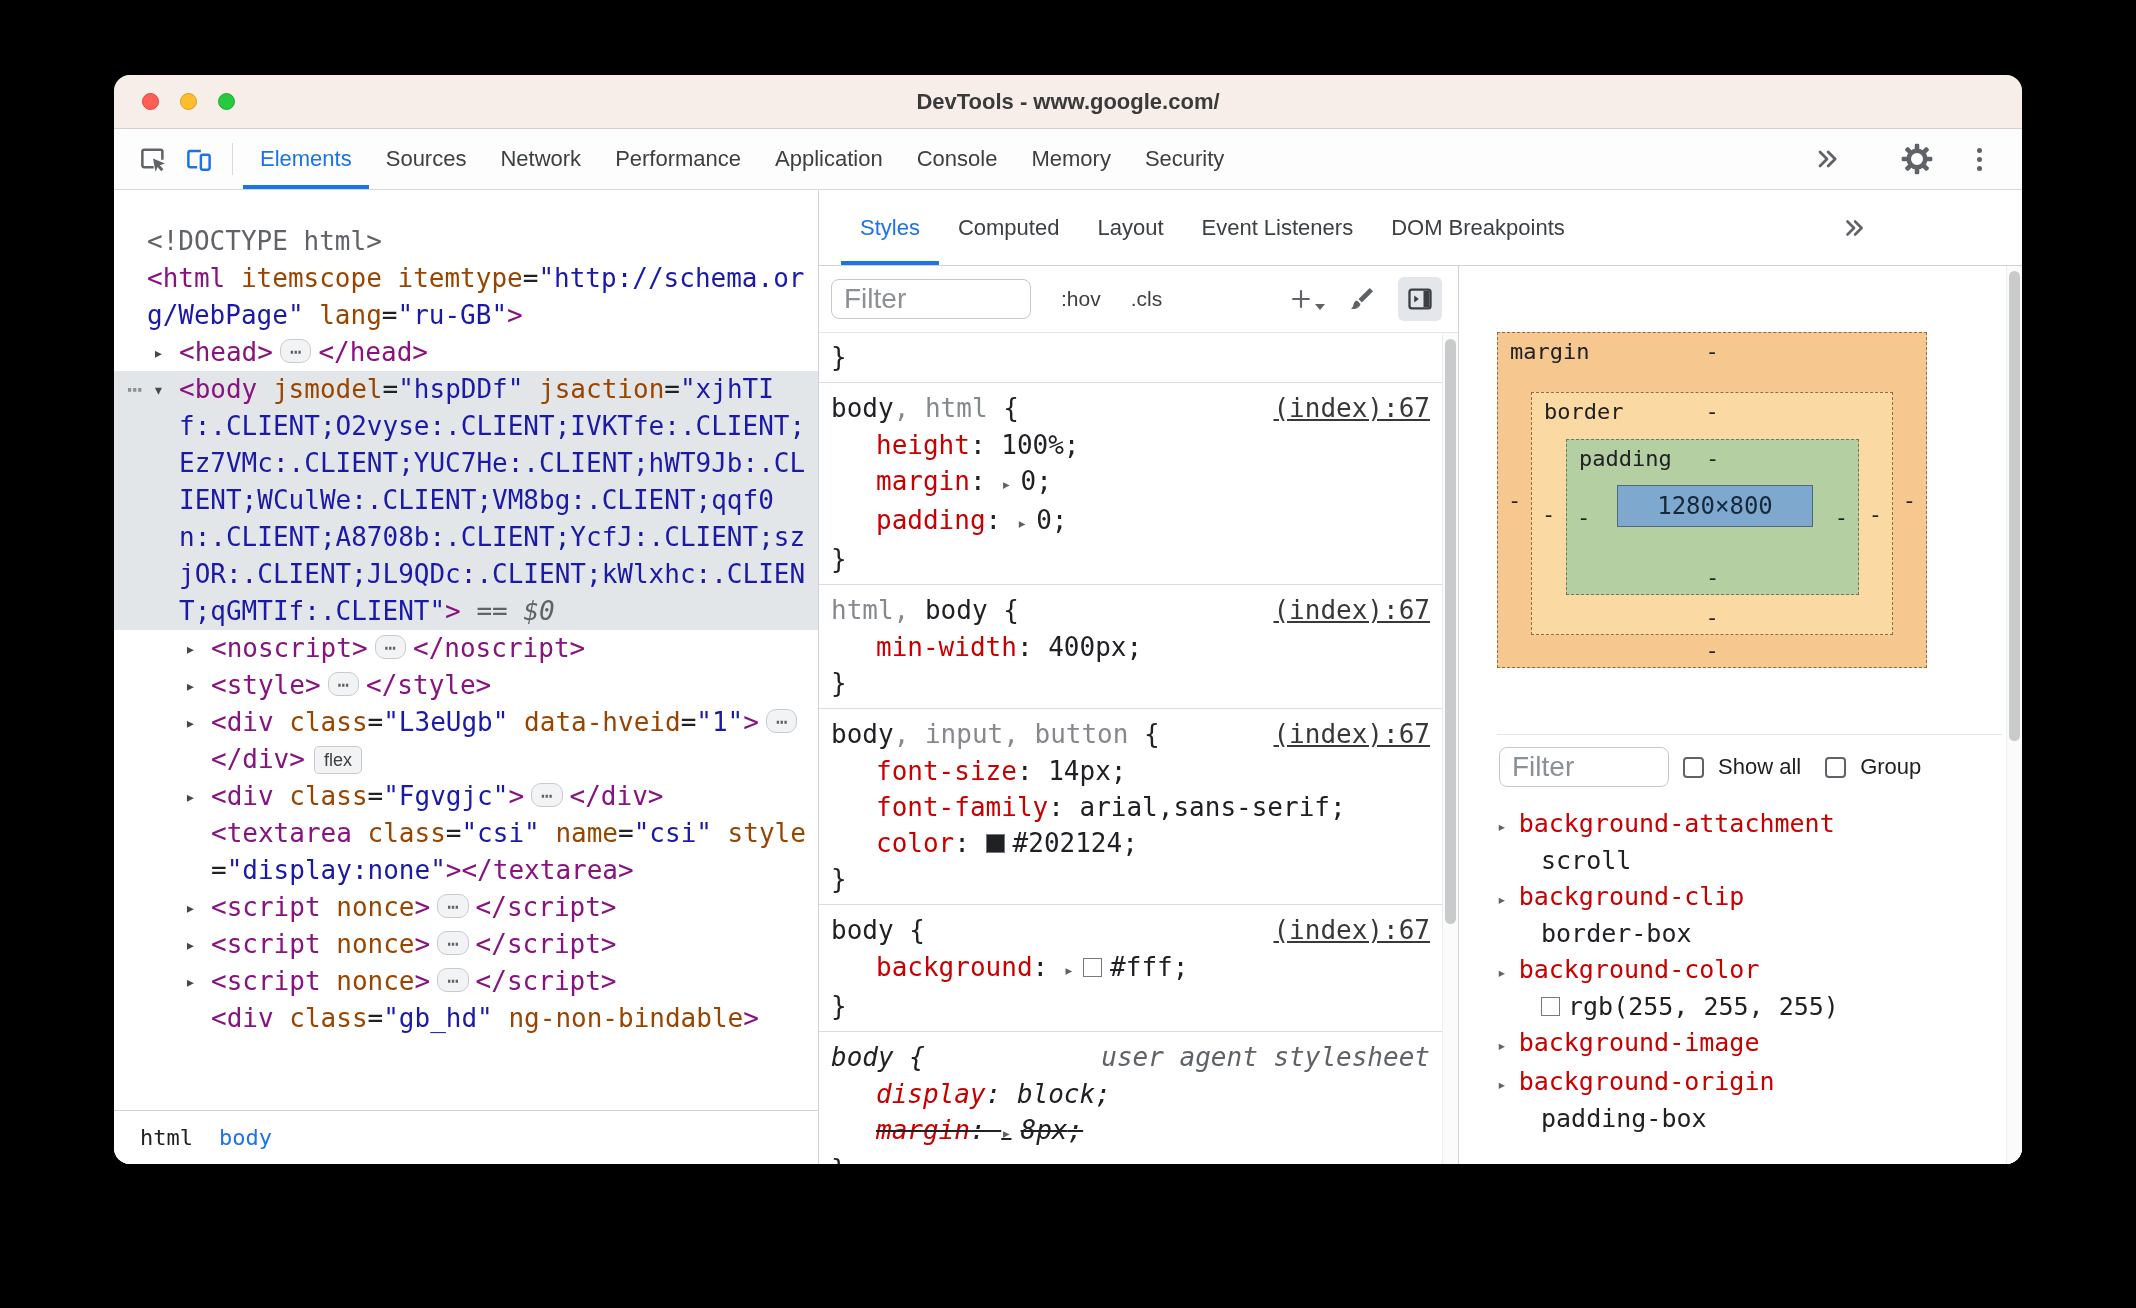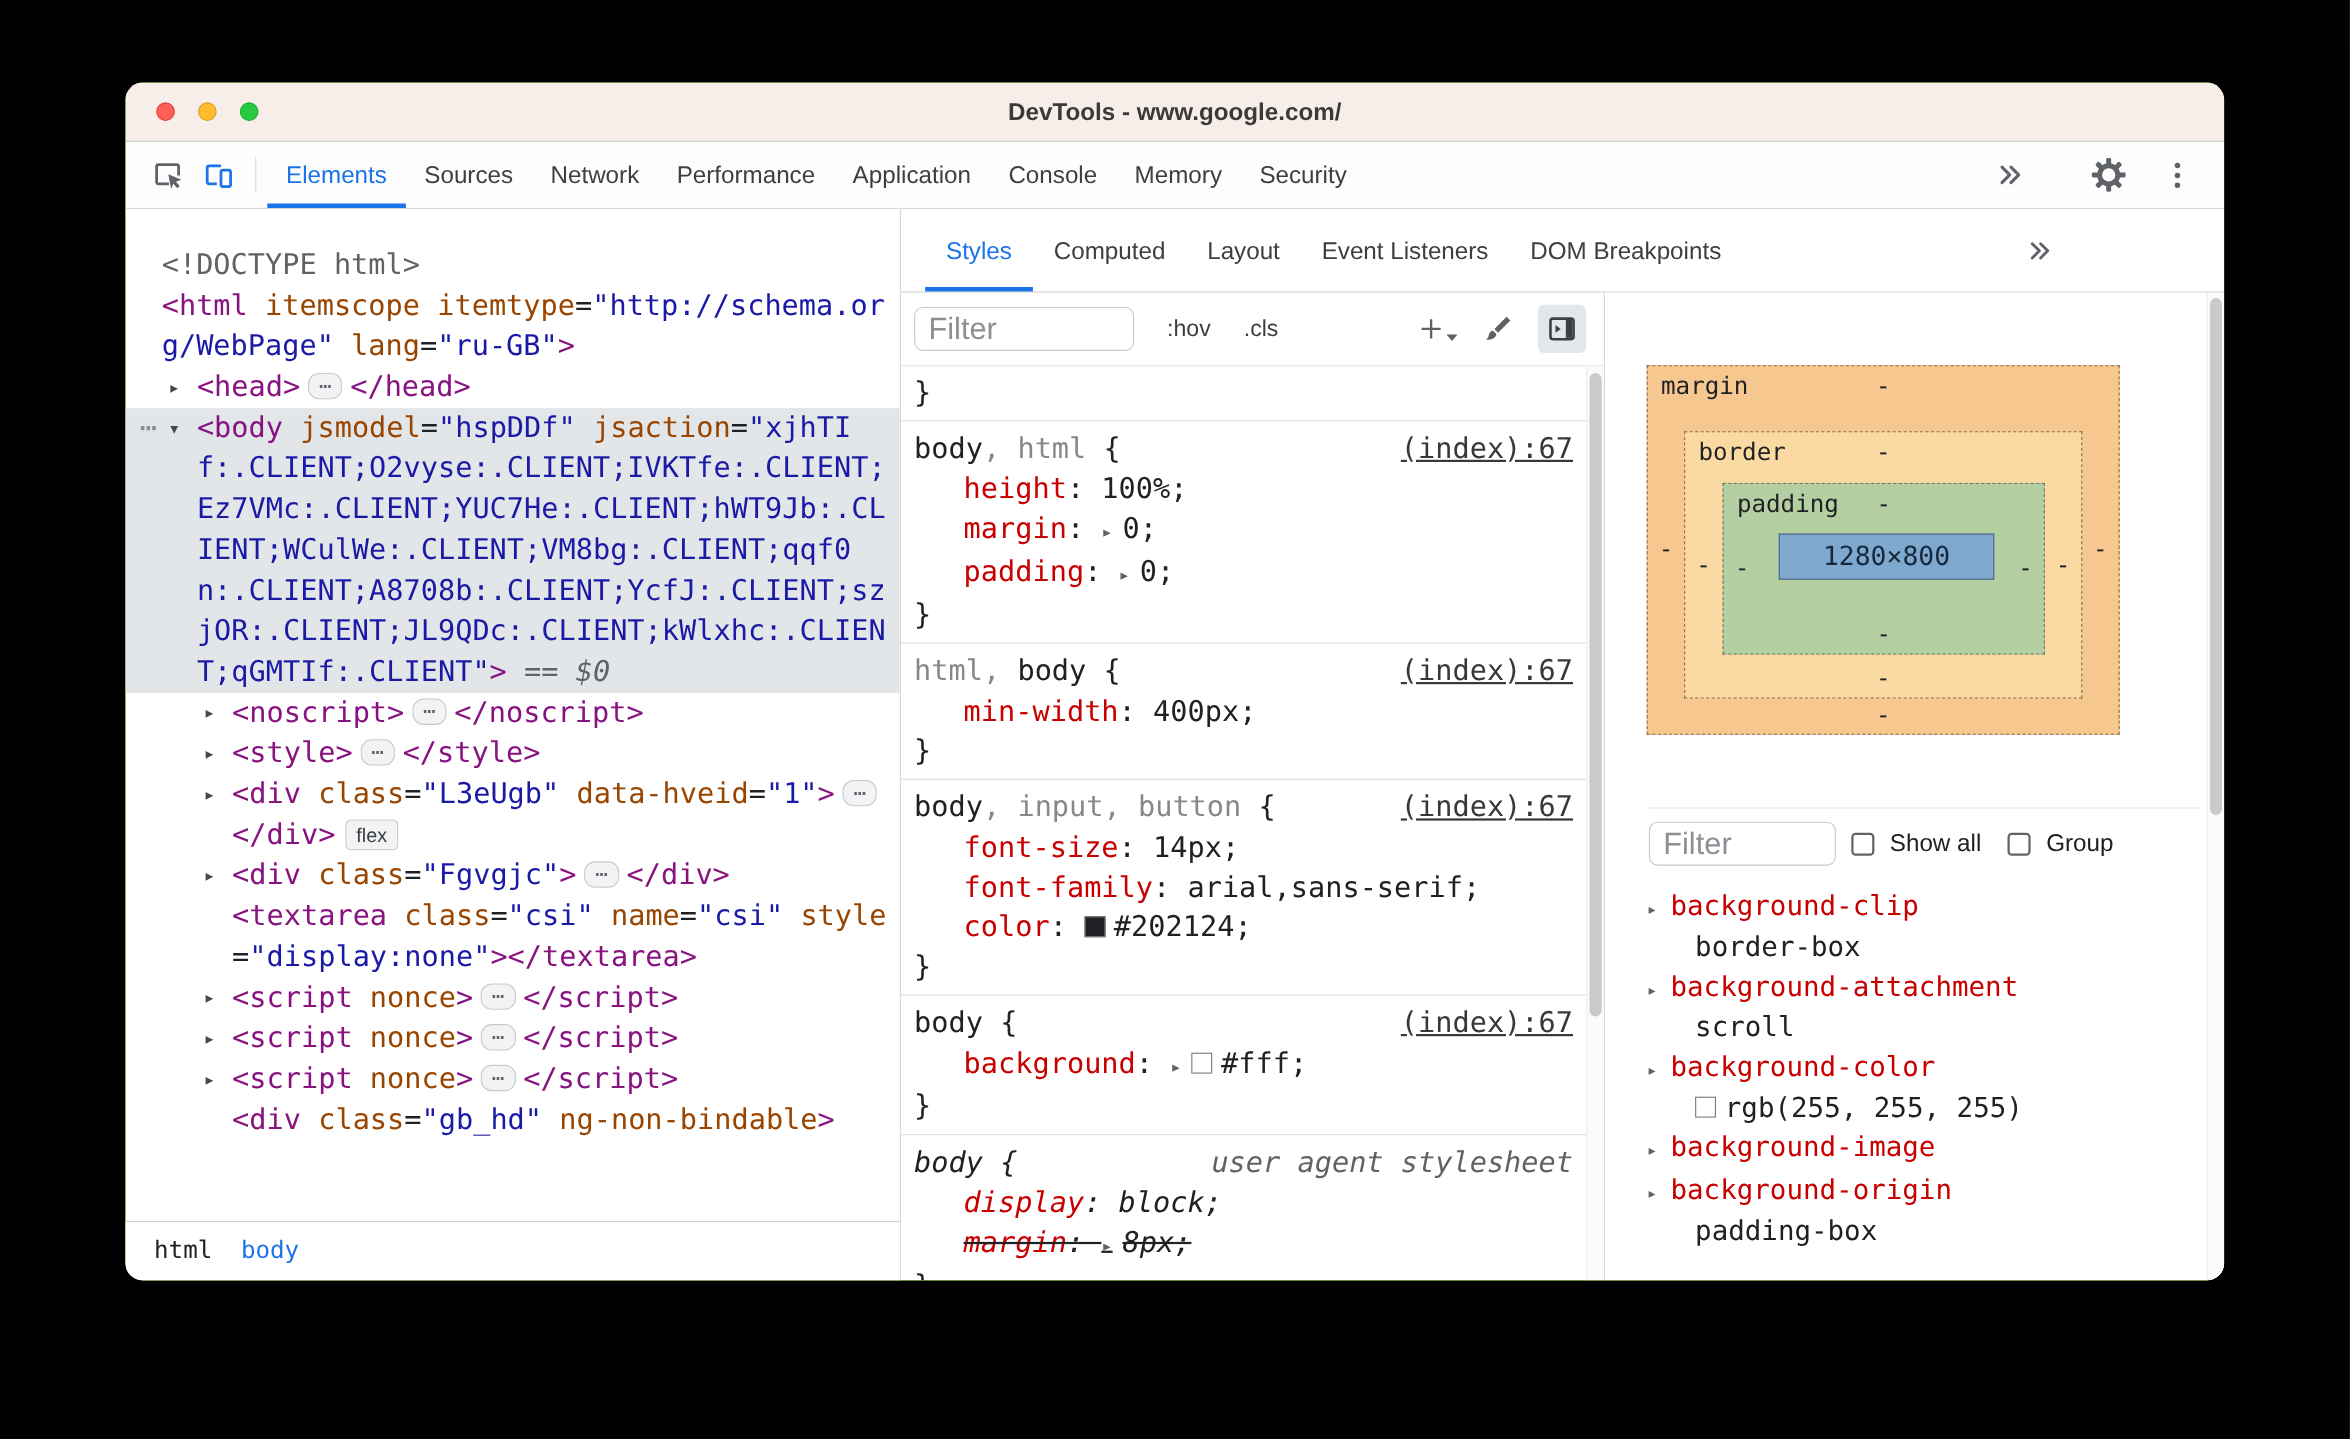--- a/index.html
+++ b/index.html
@@ -348,26 +348,26 @@
             <div class="sidebar-sep"></div>
             <div class="cfilter-row">
               <input class="filter-input cfilter" placeholder="Filter" style="">
               <span class="checkbox"></span>
               <span class="cb-label">Show all</span>
               <span class="checkbox cb-gap"></span>
               <span class="cb-label">Group</span>
             </div>
             <div class="computed-list">
                 <div class="cp-row">
+                  <div class="cp-name-line"><span class="cp-arrow">▸</span><span class="cp-name">background-attachment</span></div>
+                  <div class="cp-value-line"><span class="cp-value">scroll</span></div>
+                </div>
+                <div class="cp-row">
                   <div class="cp-name-line"><span class="cp-arrow">▸</span><span class="cp-name">background-clip</span></div>
                   <div class="cp-value-line"><span class="cp-value">border-box</span></div>
-                </div>
-                <div class="cp-row">
-                  <div class="cp-name-line"><span class="cp-arrow">▸</span><span class="cp-name">background-attachment</span></div>
-                  <div class="cp-value-line"><span class="cp-value">scroll</span></div>
                 </div>
                 <div class="cp-row">
                   <div class="cp-name-line"><span class="cp-arrow">▸</span><span class="cp-name">background-color</span></div>
                   <div class="cp-value-line"><span class="swatch" style="background: rgb(255, 255, 255);"></span><span class="cp-value">rgb(255, 255, 255)</span></div>
                 </div>
                 <div class="cp-row">
                   <div class="cp-name-line"><span class="cp-arrow">▸</span><span class="cp-name">background-image</span></div>
                 </div>
                 <div class="cp-row">
                   <div class="cp-name-line"><span class="cp-arrow">▸</span><span class="cp-name">background-origin</span></div>

